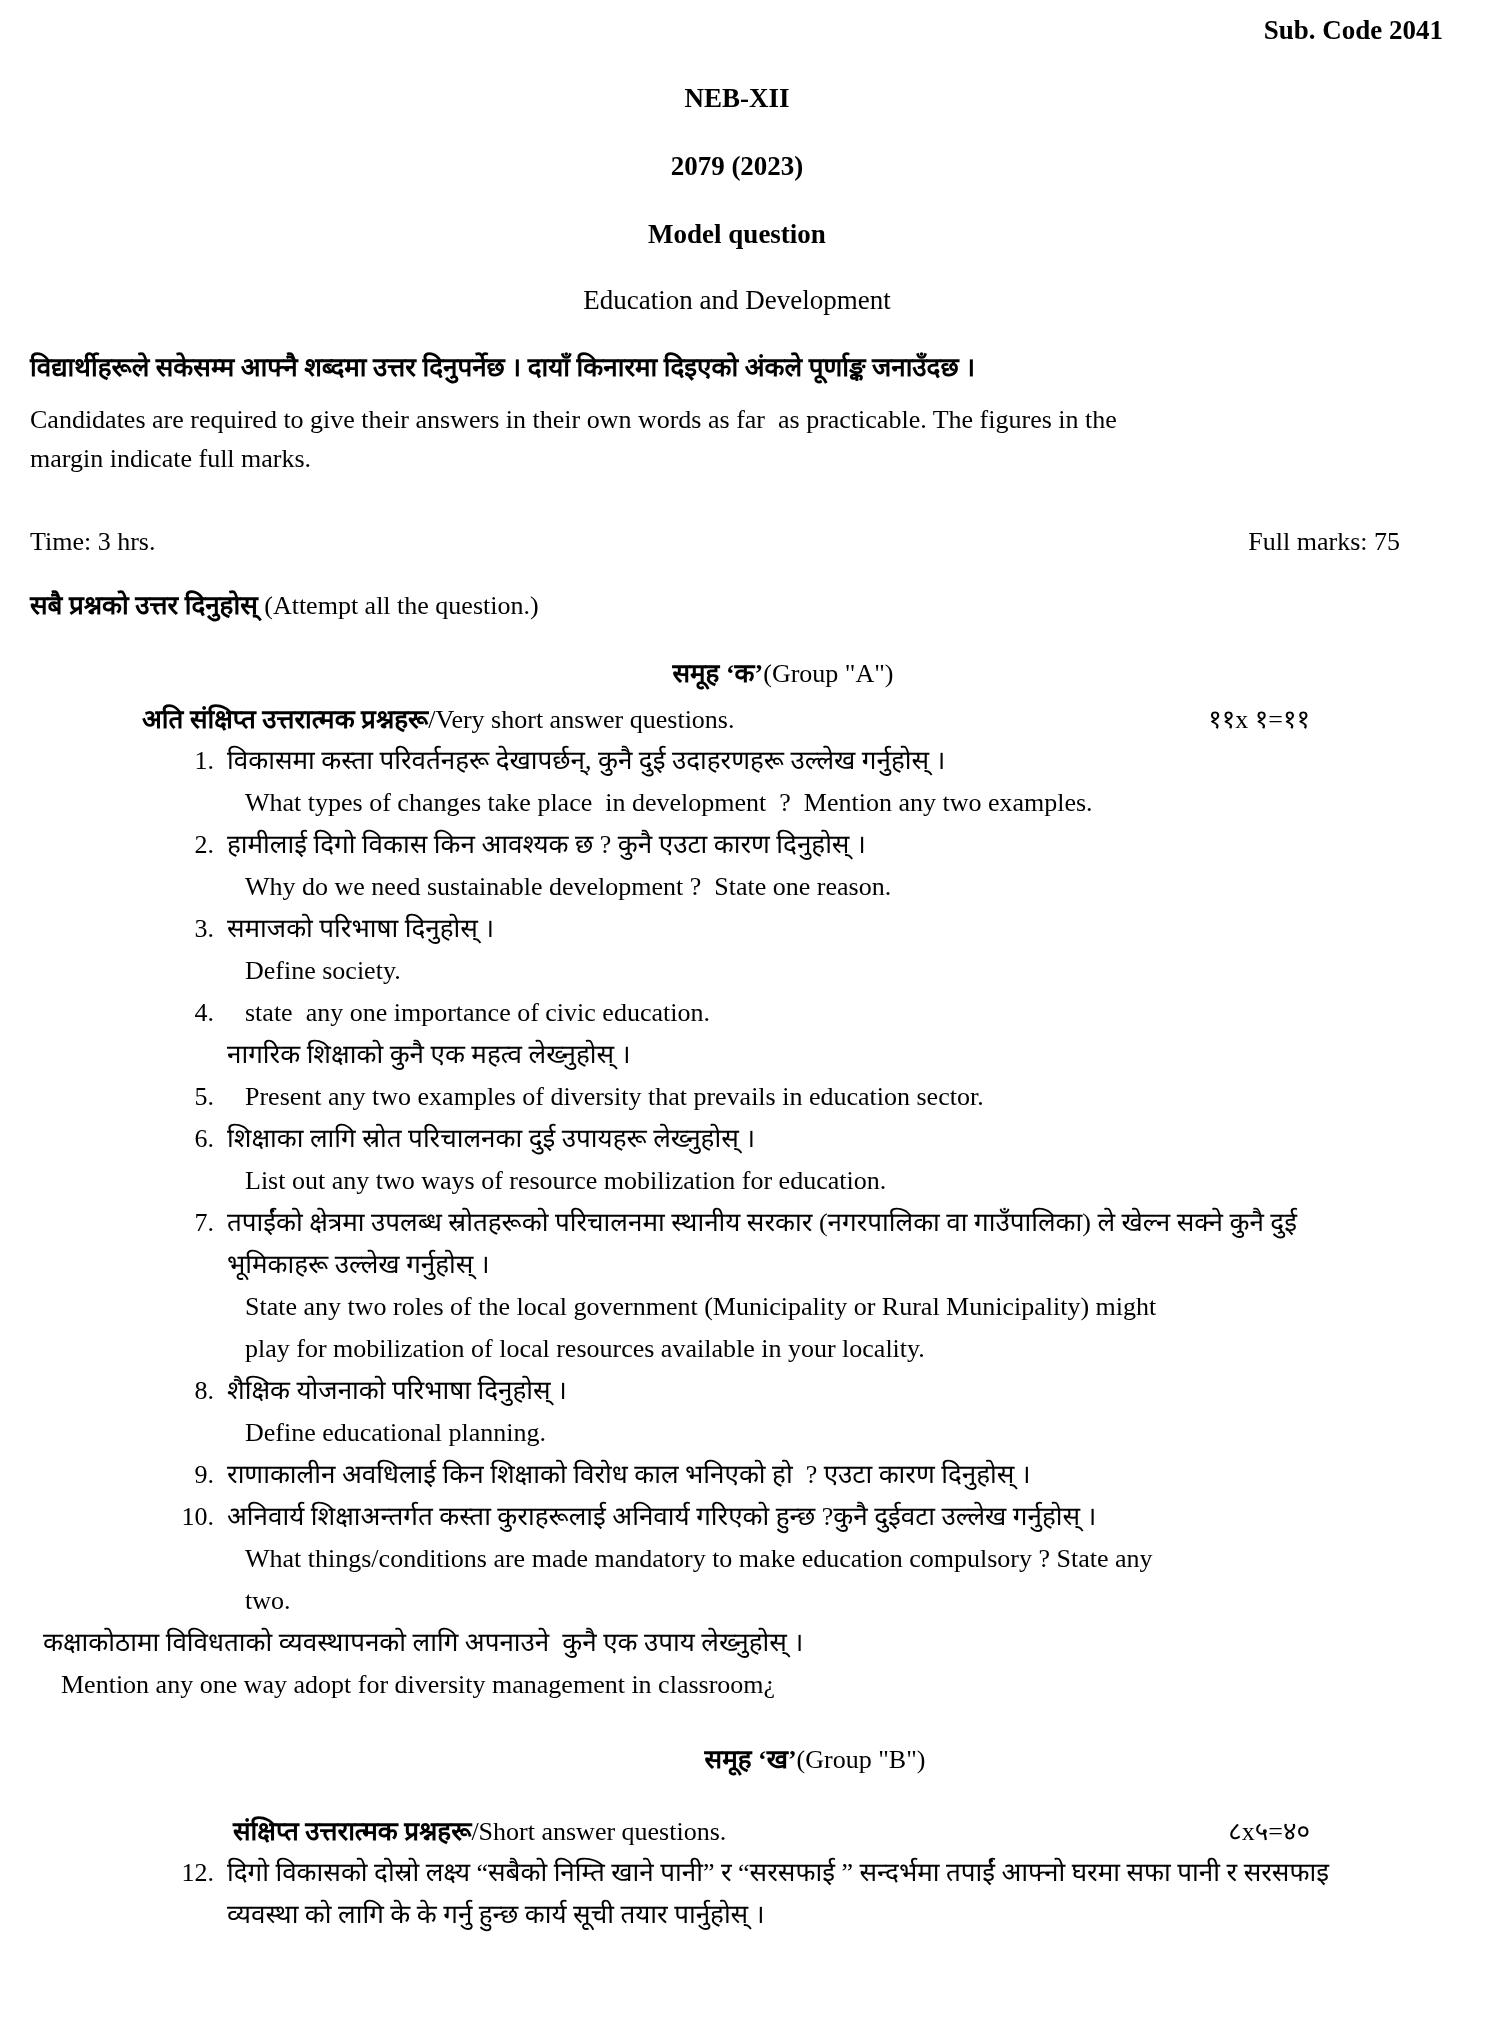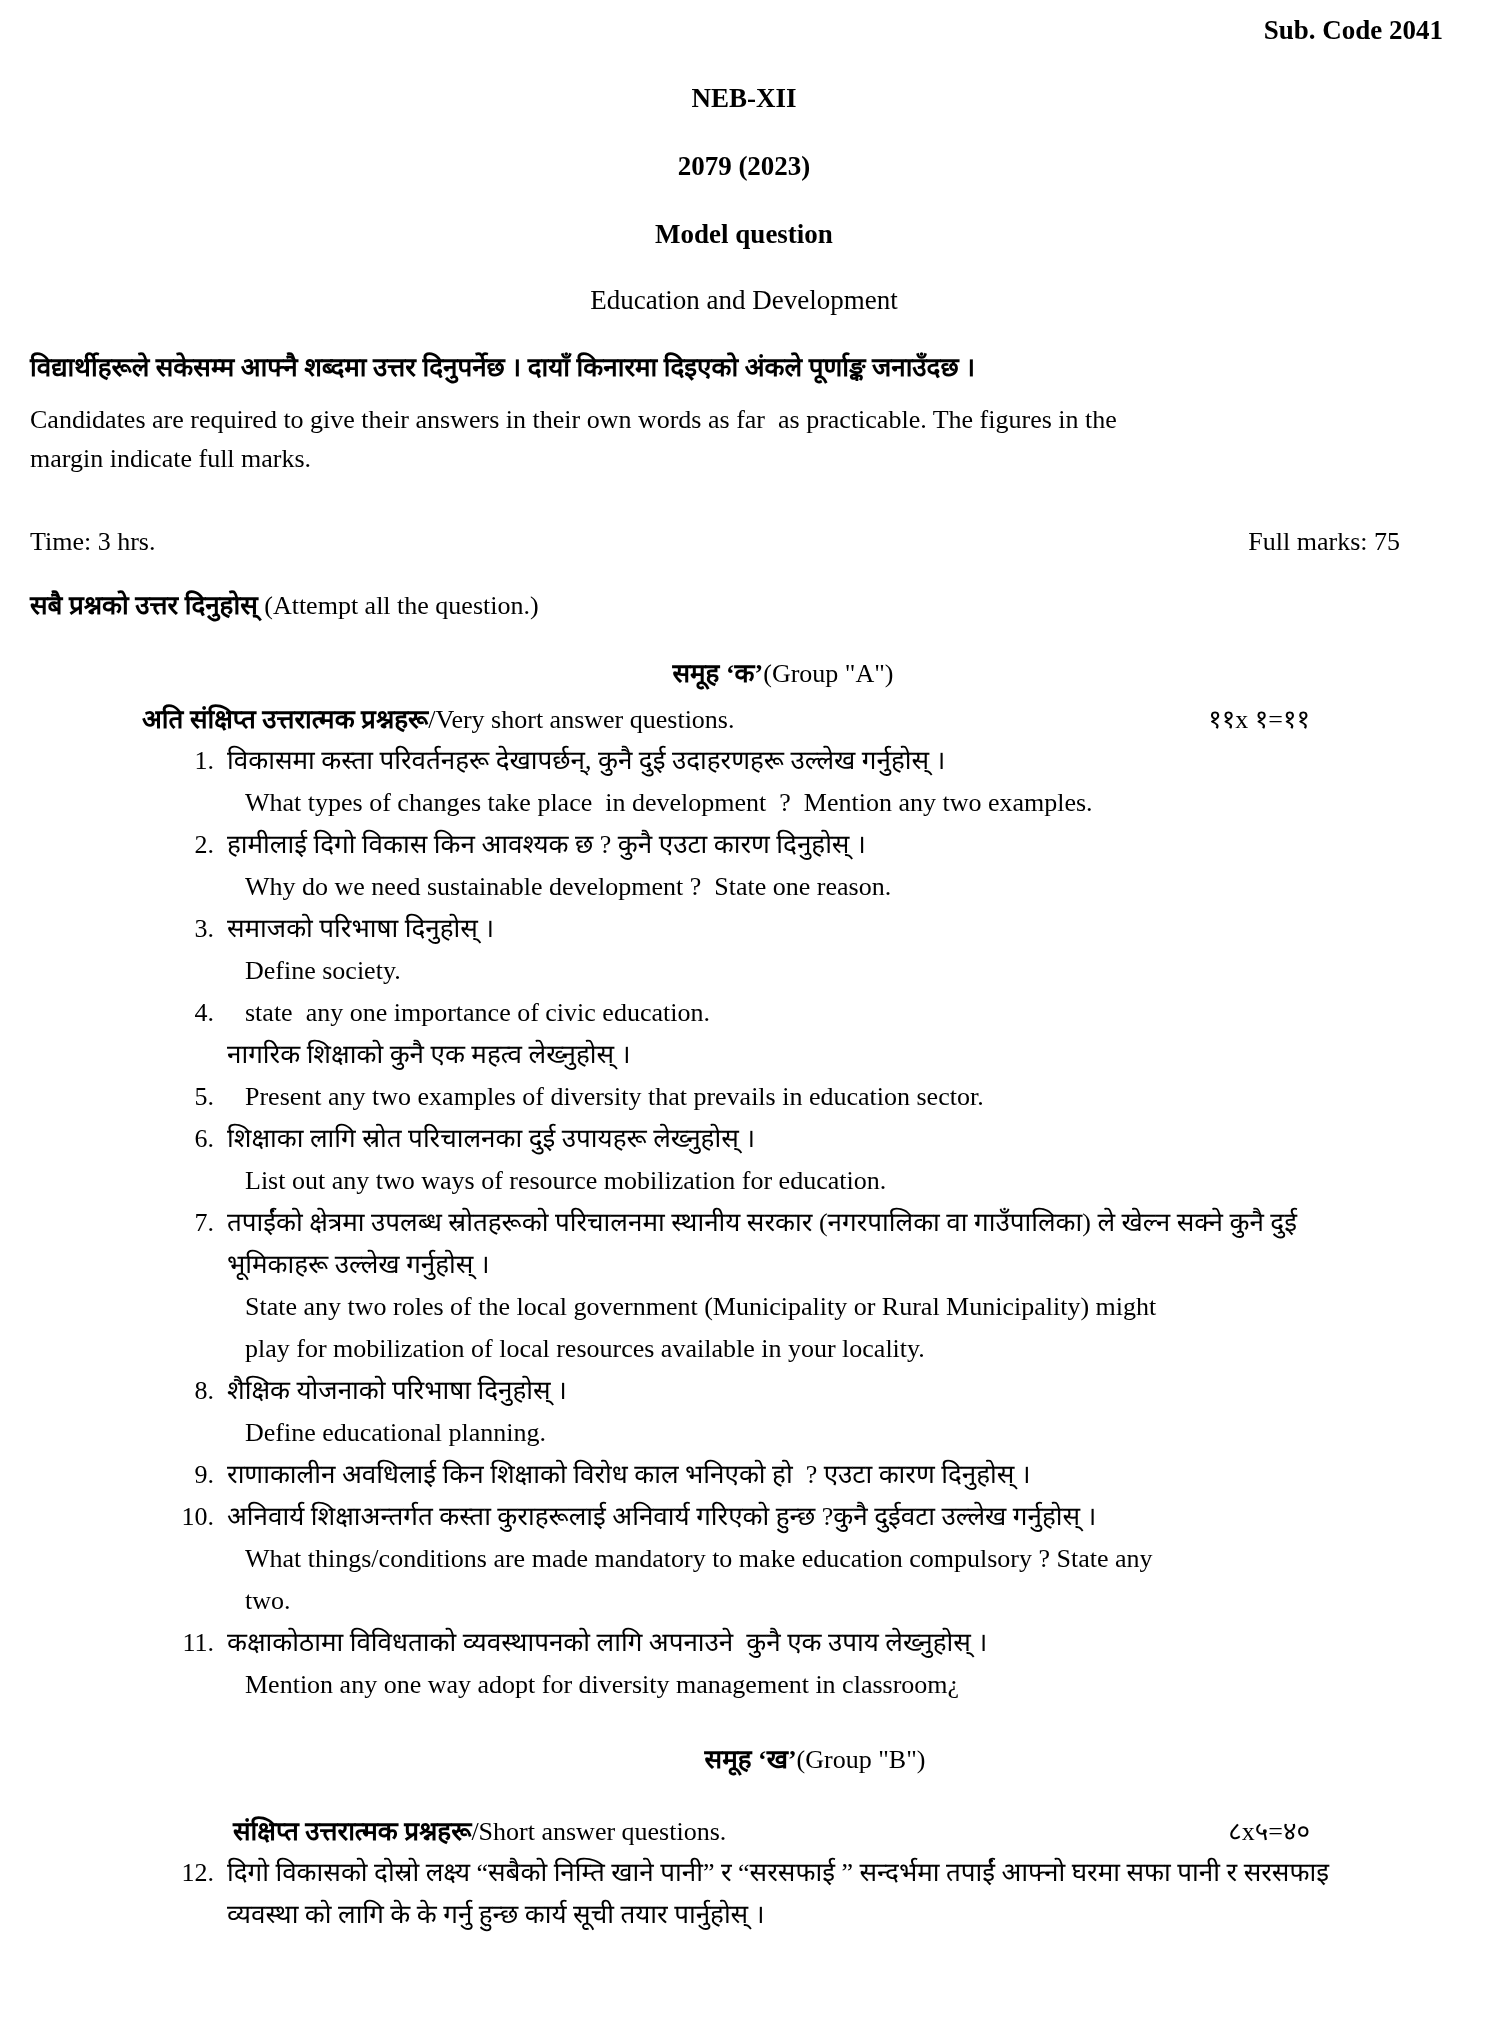--- a/index.html
+++ b/index.html
@@ -7,21 +7,21 @@
   body {
     width: 1500px; height: 2032px;
     color: #000;
     font-family: "Liberation Serif", "DejaVu Serif", serif;
     font-size: 26px;
     overflow: hidden;
   }
   .page { padding: 14px 100px 0 30px; position: relative; width: 1500px; height: 1915px; }
   .pre { white-space: pre-wrap; }
   .subcode { text-align: right; font-weight: bold; margin-right: -43px; line-height: 32px; font-size: 27px; }
-  .ht { text-align: center; font-weight: bold; line-height: 32px; margin-top: 36px; position: relative; left: 29px; font-size: 27px; }
+  .ht { text-align: center; font-weight: bold; line-height: 32px; margin-top: 36px; position: relative; left: 22px; font-size: 27px; }
   .subject { font-weight: normal; margin-top: 34px; }
   .np-bold { font-weight: bold; }
   .instr-np { margin-top: 32px; line-height: 40px; font-weight: bold; }
   .para { margin-top: 12px; }
   .para .line { line-height: 39px; }
   .timerow { display: flex; justify-content: space-between; margin-top: 46px; line-height: 36px; }
   .attempt { margin-top: 26px; line-height: 40px; }
   .group-head { text-align: center; margin-top: 28px; line-height: 40px; position: relative; }
   .group-head-a { left: 68px; }
   .group-head-b { left: 100px; margin-top: 34px; }
@@ -152,21 +152,20 @@
     <div class="q">
       <div class="q-num pre">10.</div>
       <div class="q-body">
         <div class="q-line">अनिवार्य शिक्षाअन्तर्गत कस्ता कुराहरूलाई अनिवार्य गरिएको हुन्छ ?कुनै दुईवटा उल्लेख गर्नुहोस् ।</div>
         <div class="q-line q-en">What things/conditions are made mandatory to make education compulsory ? State any</div>
         <div class="q-line q-en">two.</div>
       </div>
     </div>
 
     <div class="q">
-      <div class="q-num pre">11.</div>
       <div class="q-body">
         <div class="q-line">कक्षाकोठामा विविधताको व्यवस्थापनको लागि अपनाउने  कुनै एक उपाय लेख्नुहोस् ।</div>
         <div class="q-line q-en">Mention any one way adopt for diversity management in classroom¿</div>
       </div>
     </div>
 
   </div>
 
   <div class="group-head group-head-b">
     <span class="np-bold pre">समूह ‘ख’</span><span class="pre">(Group "B")</span>

